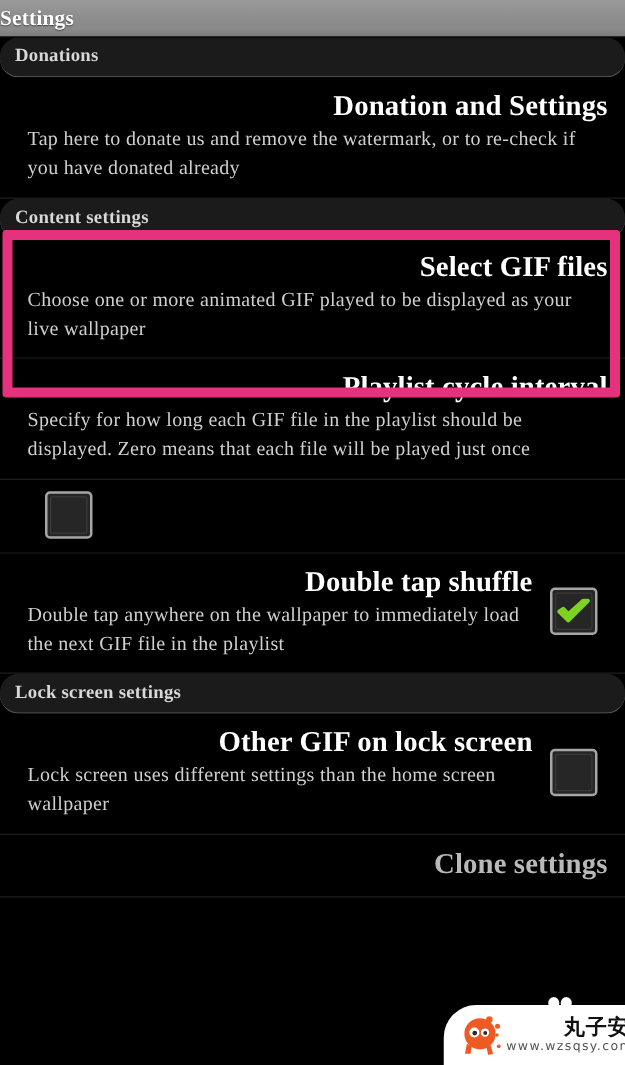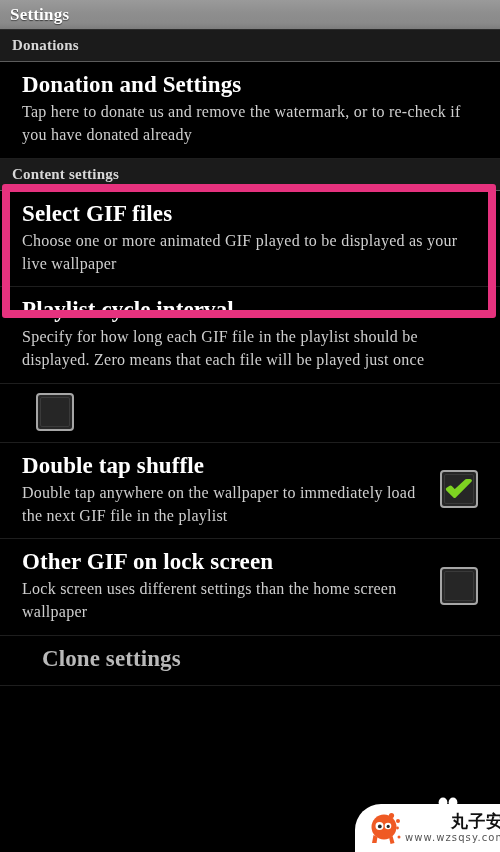--- a/index.html
+++ b/index.html
@@ -16,21 +16,20 @@
     color: #ffffff;
   }
 
   
   #title-bar {
     height: 30px;
     background: linear-gradient(to bottom, #9a9a9a 0%, #8e8e8e 45%, #8a8a8a 80%, #7d7d7d 100%);
     display: flex;
     align-items: center;
     box-sizing: border-box;
-    padding-left: 10px;
     border-bottom: 1px solid #2a2a2a;
   }
   #title-bar .title-text {
     font-size: 17px;
     font-weight: bold;
     color: #ffffff;
     text-shadow: 0 1px 1px rgba(0,0,0,0.55);
     letter-spacing: 0.2px;
   }
 
@@ -44,20 +43,21 @@
     background: #000;
     overflow: hidden;
   }
 
   
   .section-header {
     background: #1b1b1b;
     border-bottom: 1px solid #5c5c5c;
     padding: 6px 10px 7px 12px;
     box-sizing: border-box;
+    border-radius: 15px;
   }
   .section-header .sh-text {
     font-size: 15px;
     font-weight: bold;
     color: #d8d8d8;
     letter-spacing: 0.2px;
   }
 
   
   .pref {
@@ -73,20 +73,21 @@
     flex: 1 1 auto;
     min-width: 0;
   }
   .pref-title {
     font-size: 23px;
     font-weight: bold;
     color: #ffffff;
     line-height: 1.18;
     letter-spacing: 0.1px;
     margin-bottom: 2px;
+    text-align: right;
   }
   .pref-summary {
     font-size: 16px;
     color: #cfcfcf;
     line-height: 1.45;
     letter-spacing: 0.25px;
   }
 
   
   .cb-wrap {
@@ -246,20 +247,23 @@
       <div class="checkbox">
         <span class="inner-edge"></span>
         <svg width="28" height="24" viewBox="0 0 28 24">
           <path d="M2.5 12.2 L9.6 19.2 L25.2 3.6 L21.6 3.6 L9.6 14.4 L5.6 10.2 Z" fill="#7ed321"></path>
           <path d="M2.5 12.2 L9.6 19.2 L25.2 3.6 L21.6 3.6 L9.6 14.4 L5.6 10.2 Z" fill="none" stroke="#7ed321" stroke-width="3.4" stroke-linejoin="round"></path>
         </svg>
       </div>
     </div>
   </div>
 
+  <div class="section-header">
+    <span class="sh-text">Lock screen settings</span>
+  </div>
 
   <div class="pref">
     <div class="pref-texts">
       <div class="pref-title">Other GIF on lock screen</div>
       <div class="pref-summary">Lock screen uses different settings than the home screen wallpaper</div>
     </div>
     <div class="cb-wrap">
       <div class="checkbox">
         <span class="inner-edge"></span>
       </div>

